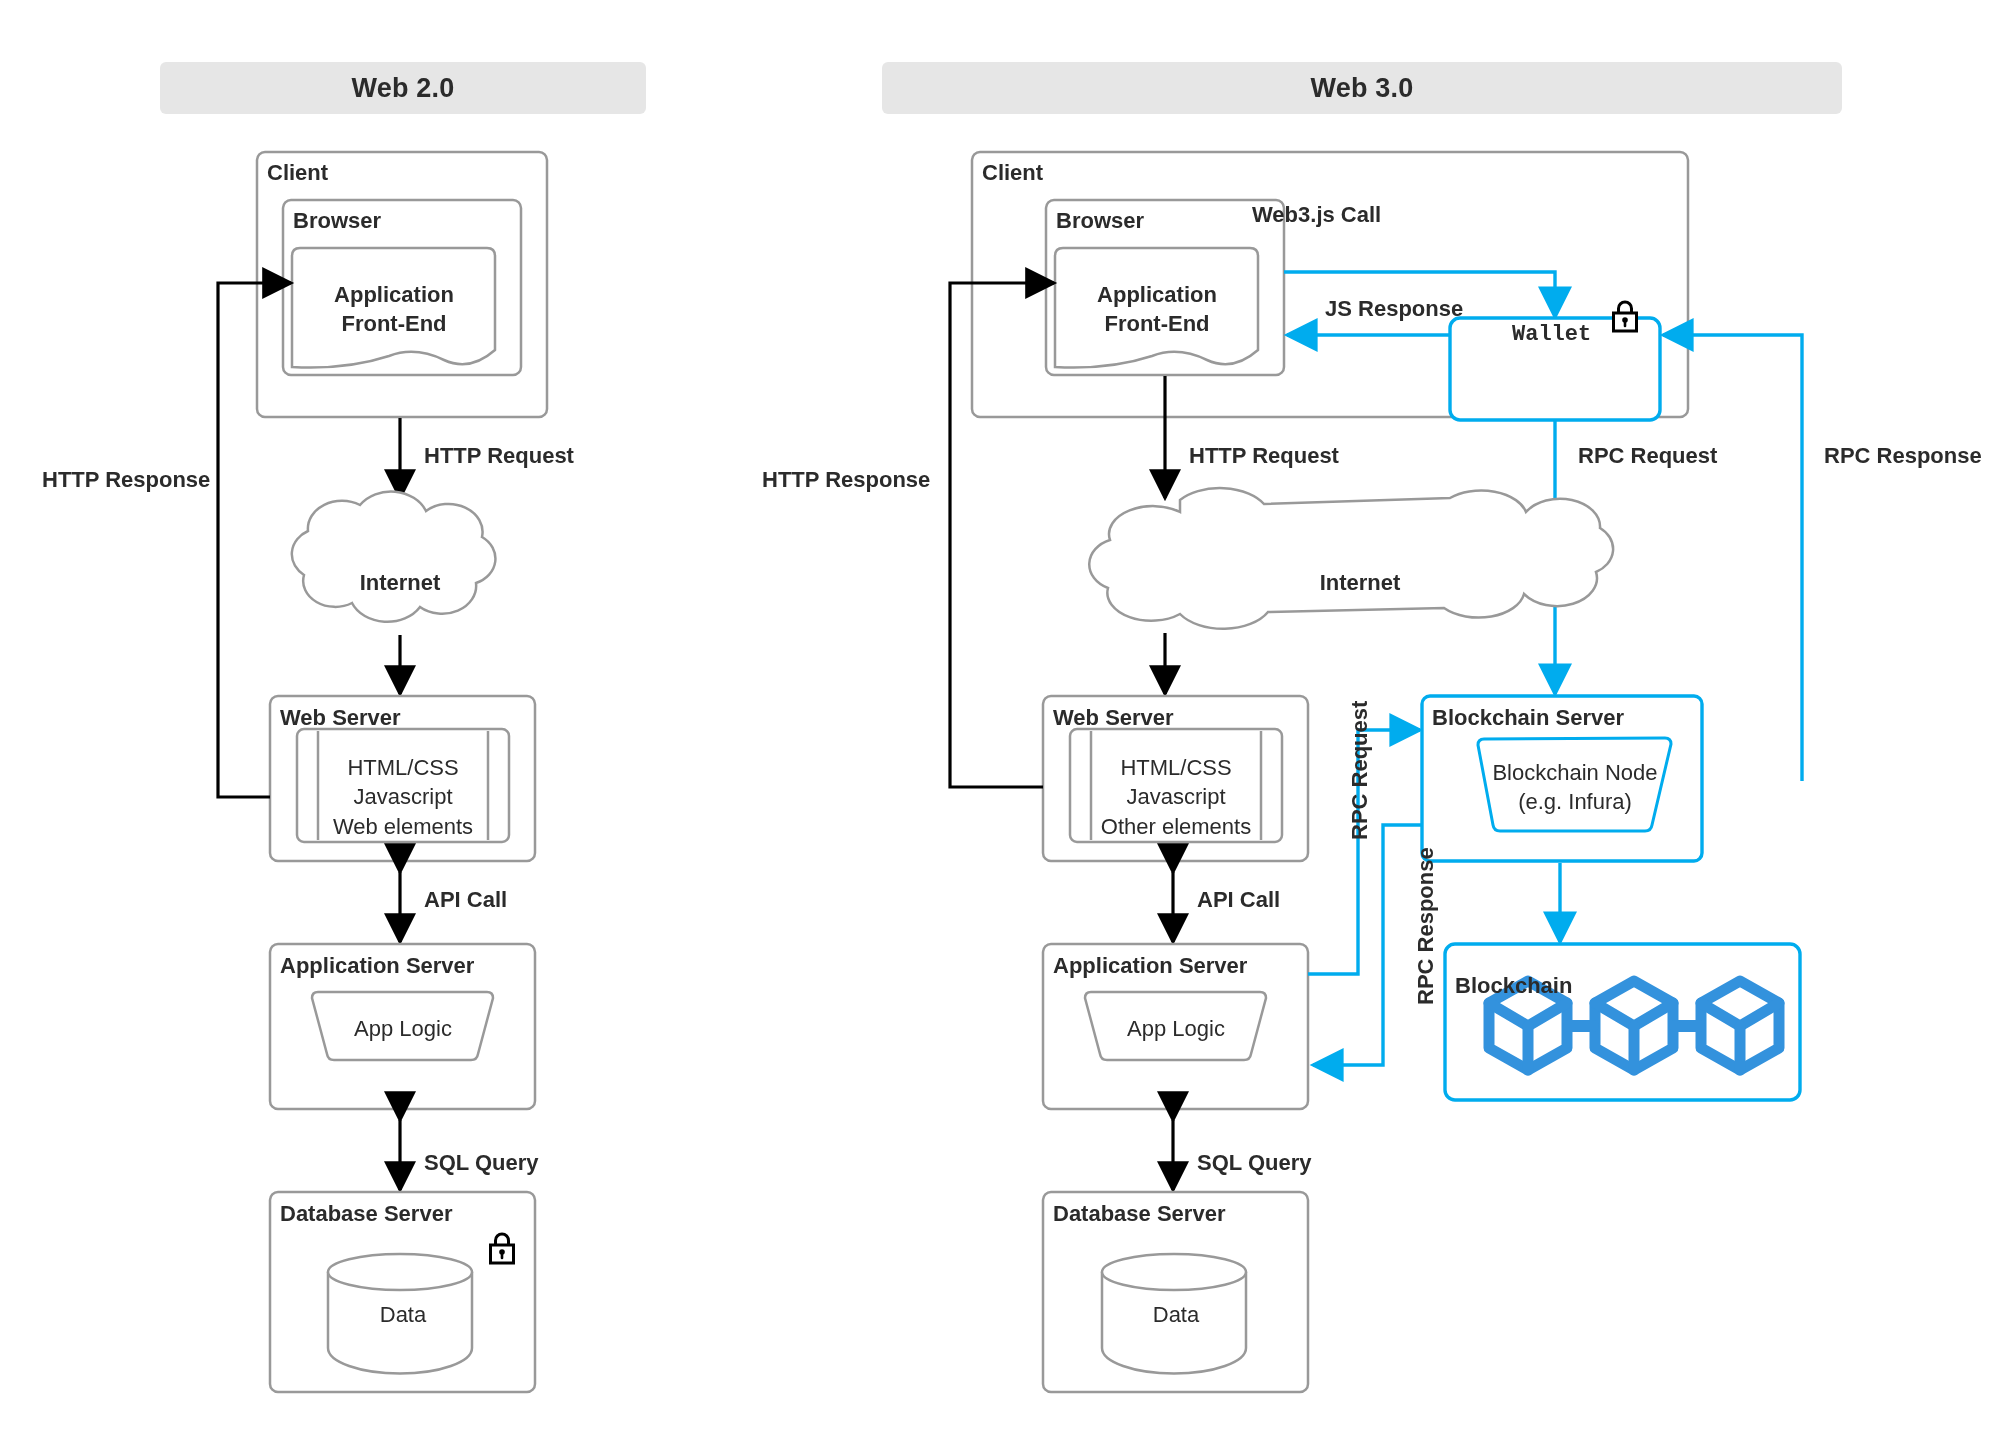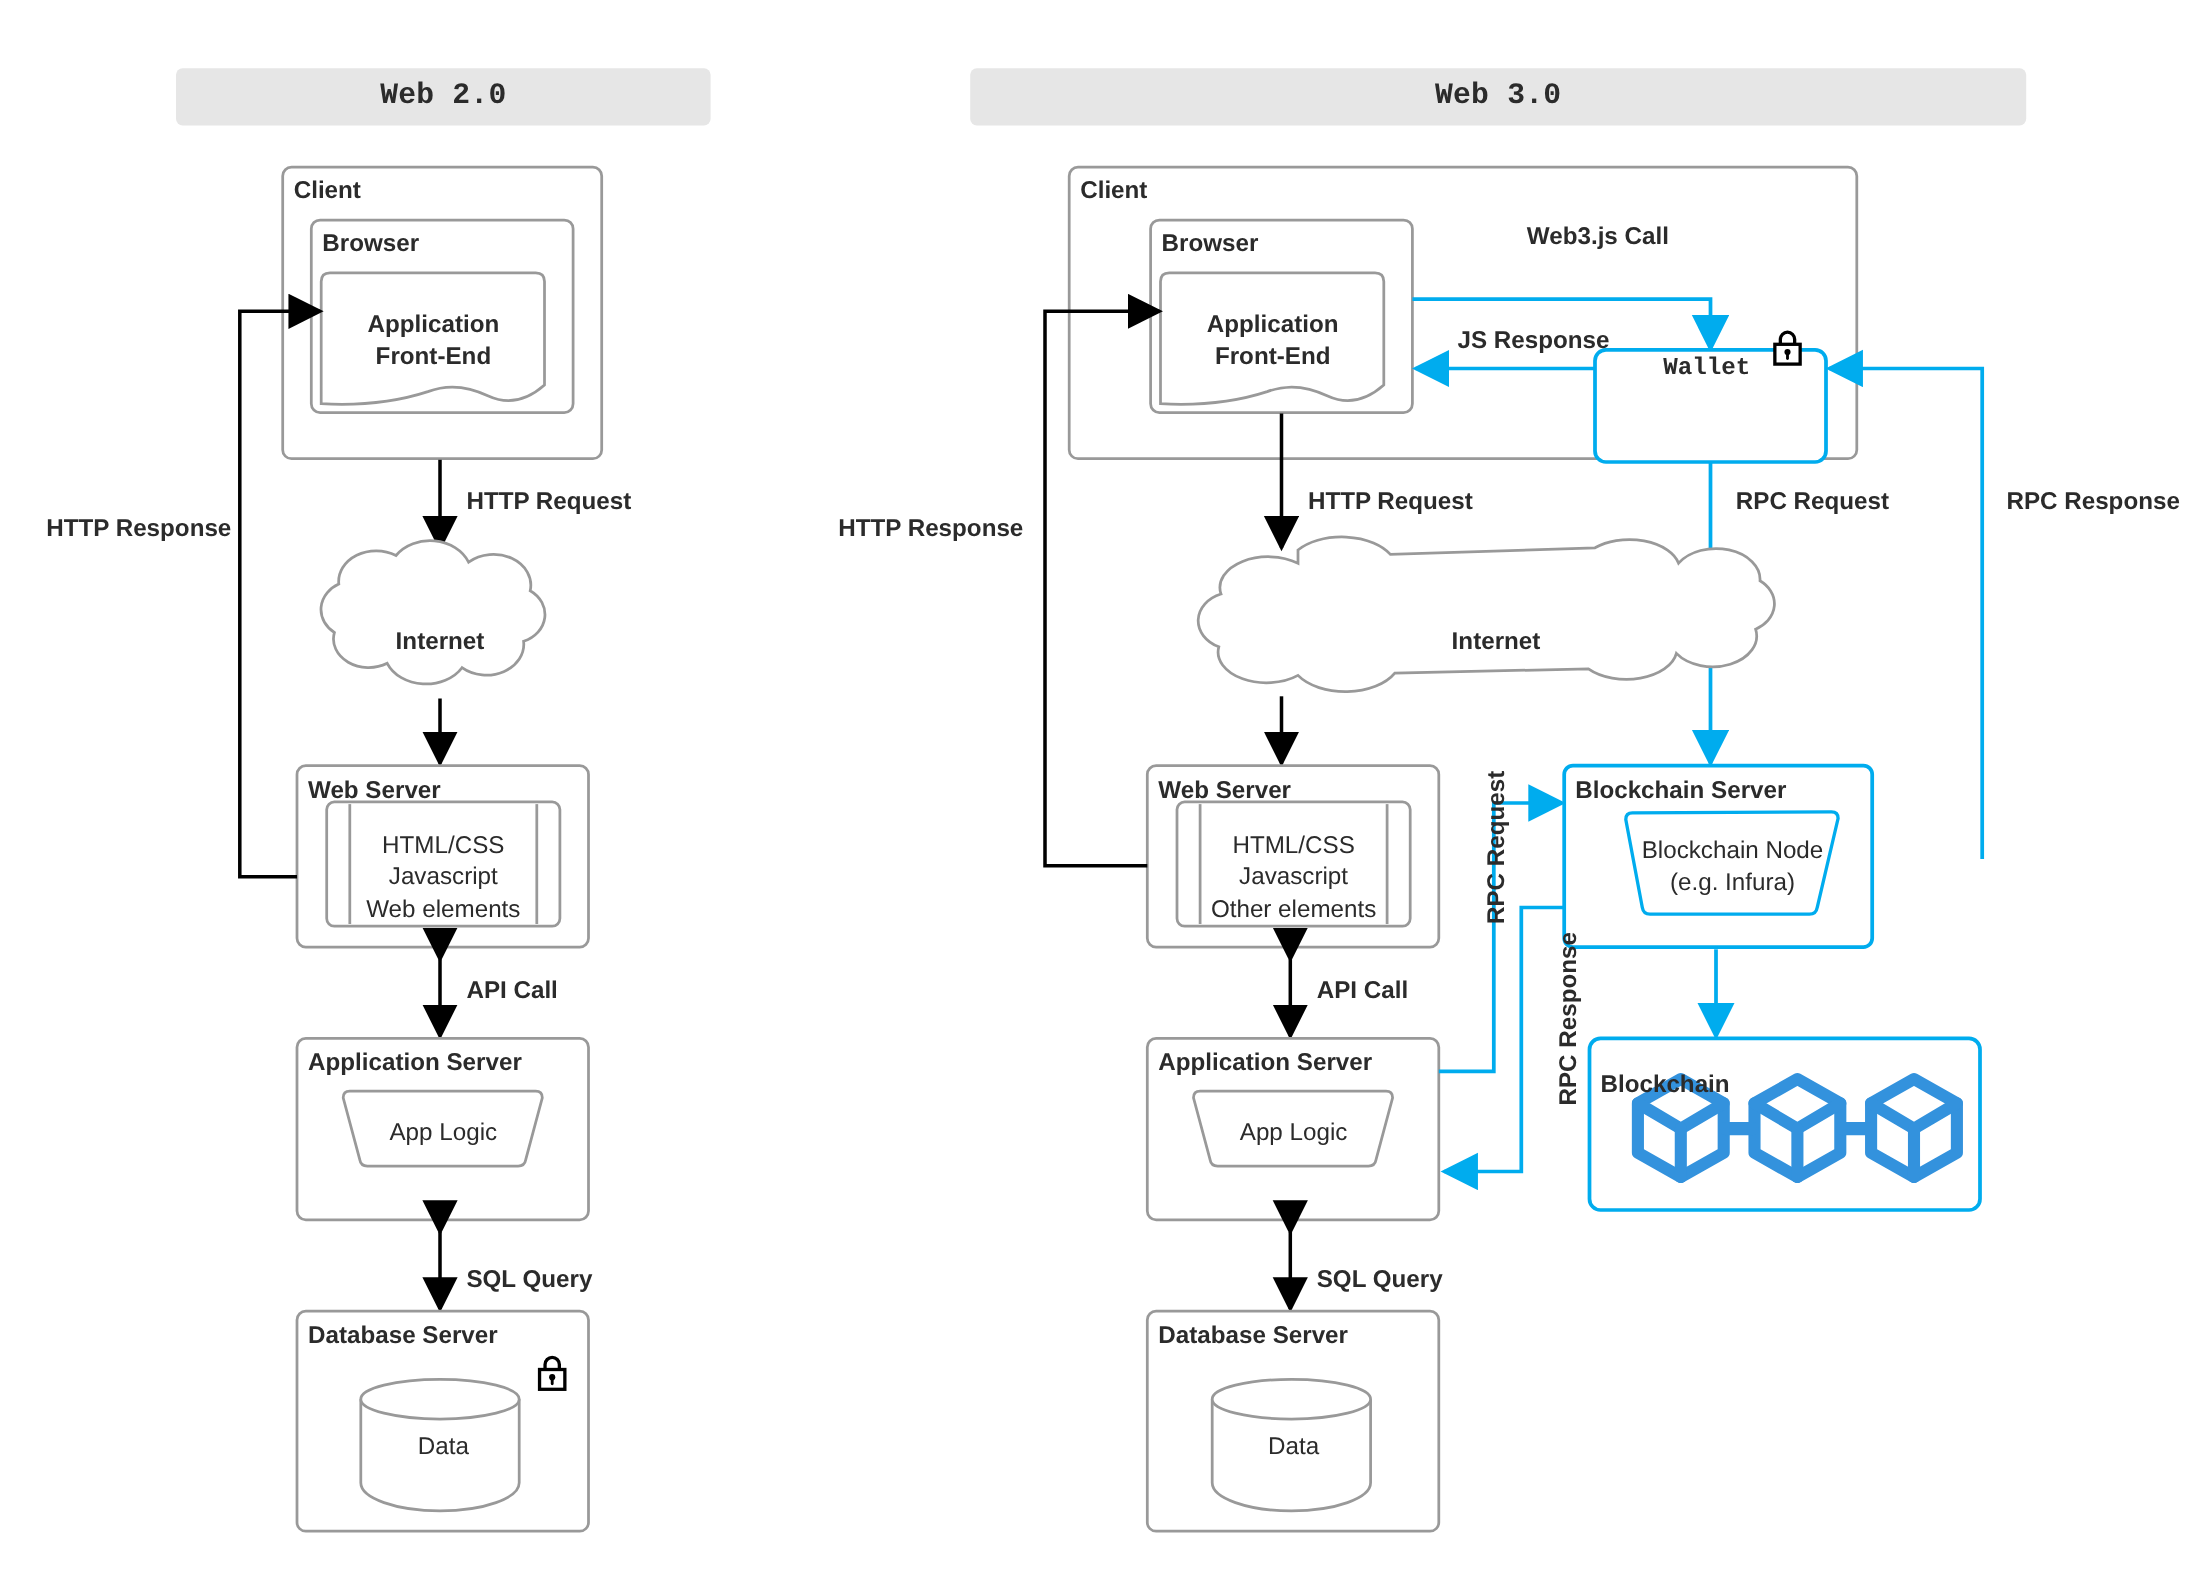--- a/index.html
+++ b/index.html
@@ -30,21 +30,20 @@
     position: absolute;
     background: #e6e6e6;
     border-radius: 6px;
     display: flex;
     align-items: center;
     justify-content: center;
     font-weight: bold;
     font-size: 27px;
     color: #2b2b2b;
     letter-spacing: 0.2px;
-    font-family: Liberation Mono, monospace;
   }
   .lbl {
     position: absolute;
     font-weight: bold;
     font-size: 22px;
     color: #2b2b2b;
     white-space: nowrap;
   }
   .lbl-vert {
     position: absolute;
@@ -287,21 +286,21 @@
   <div class="box-title" style="left:1053px; top:953px;">Application Server</div>
   <div class="inner-text" style="left:1095px; top:1014px; width:162px;">App Logic</div>
   <div class="box-title" style="left:1053px; top:1201px;">Database Server</div>
   <div class="inner-text" style="left:1095px; top:1300px; width:162px;">Data</div>
 
   <div class="box-title" style="left:1432px; top:705px;">Blockchain Server</div>
   <div class="inner-text" style="left:1480px; top:758px; width:190px;">Blockchain Node
 (e.g. Infura)</div>
   <div class="box-title" style="left:1455px; top:953px;margin-top:20px;">Blockchain</div>
 
-  <div class="lbl" style="left:1388px; top:202px;">Web3.js Call</div>
+  <div class="lbl" style="left:1252px; top:202px;">Web3.js Call</div>
   <div class="lbl" style="left:1310px; top:296px;margin-left:15px;">JS Response</div>
   <div class="lbl" style="left:1189px; top:443px;">HTTP Request</div>
   <div class="lbl" style="left:762px; top:467px;">HTTP Response</div>
   <div class="lbl" style="left:1578px; top:443px;">RPC Request</div>
   <div class="lbl" style="left:1824px; top:443px;">RPC Response</div>
   <div class="lbl" style="left:1197px; top:887px;">API Call</div>
   <div class="lbl" style="left:1197px; top:1150px;">SQL Query</div>
   <div class="lbl-vert" style="left:1347px; top:840px;">RPC Request</div>
   <div class="lbl-vert" style="left:1413px; top:1005px;">RPC Response</div>
 

